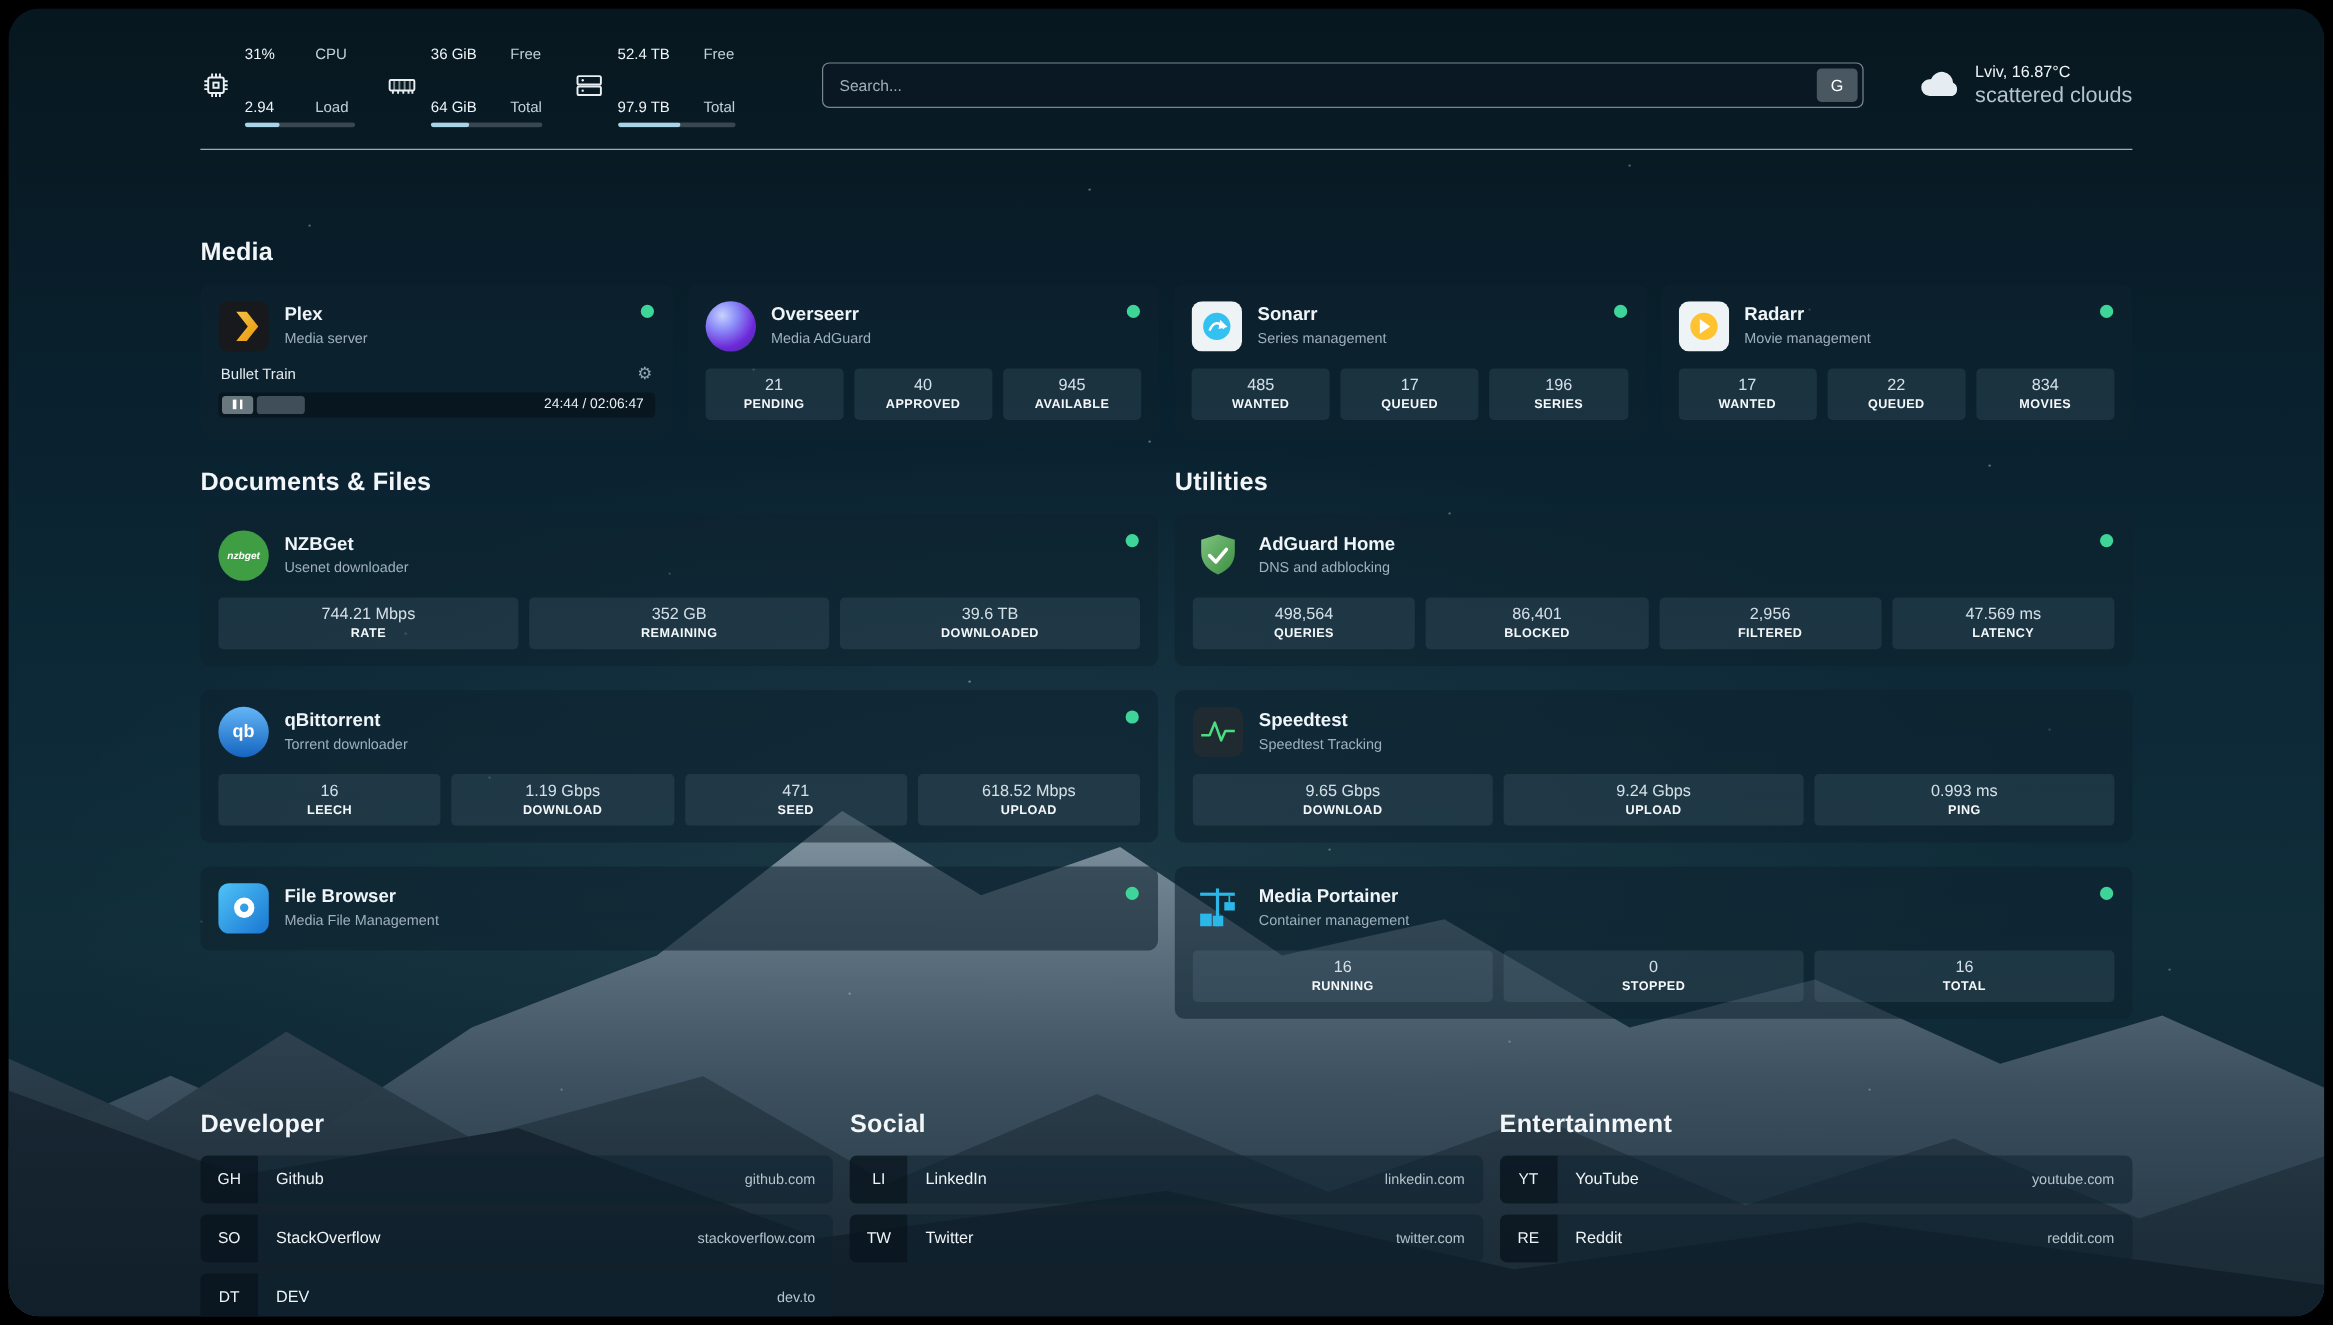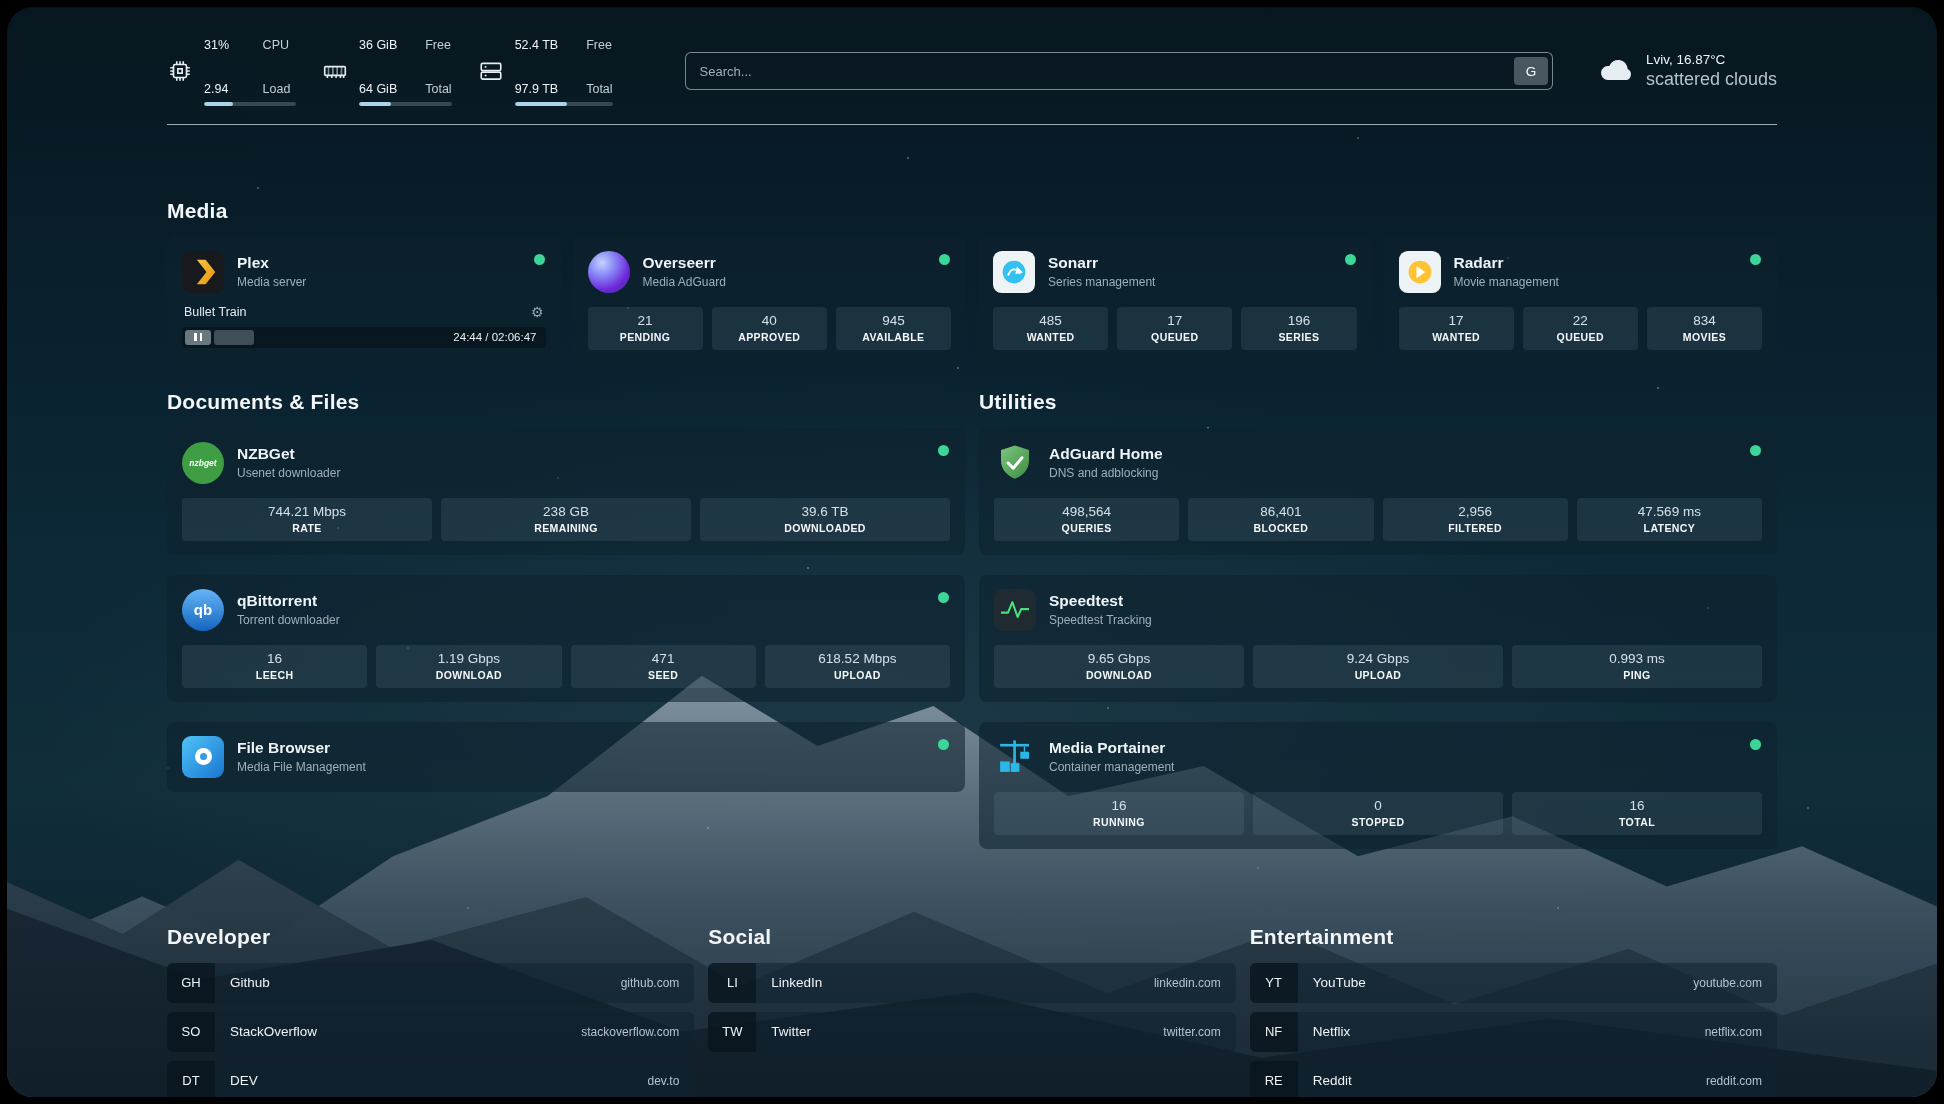--- a/index.html
+++ b/index.html
@@ -363,21 +363,21 @@
               <div class="svc-name">NZBGet</div>
               <div class="svc-desc">Usenet downloader</div>
             </div>
           </div>
           <div class="stats-row">
             <div class="stat">
               <div class="stat-value">744.21 Mbps</div>
               <div class="stat-label">RATE</div>
             </div>
             <div class="stat">
-              <div class="stat-value">238 GB</div>
+              <div class="stat-value">352 GB</div>
               <div class="stat-label">REMAINING</div>
             </div>
             <div class="stat">
               <div class="stat-value">39.6 TB</div>
               <div class="stat-label">DOWNLOADED</div>
             </div>
           </div>
         </div>
 
         <div class="svc-card">
@@ -575,25 +575,20 @@
       </section>
 
       <section>
         <h2 class="section-title">Entertainment</h2>
         <div class="bm-row">
           <span class="bm-abbr">YT</span>
           <span class="bm-name">YouTube</span>
           <span class="bm-url">youtube.com</span>
         </div>
         <div class="bm-row">
-          <span class="bm-abbr">NF</span>
-          <span class="bm-name">Netflix</span>
-          <span class="bm-url">netflix.com</span>
-        </div>
-        <div class="bm-row">
           <span class="bm-abbr">RE</span>
           <span class="bm-name">Reddit</span>
           <span class="bm-url">reddit.com</span>
         </div>
       </section>
     </div>
 
   </div>
 </div>
 

